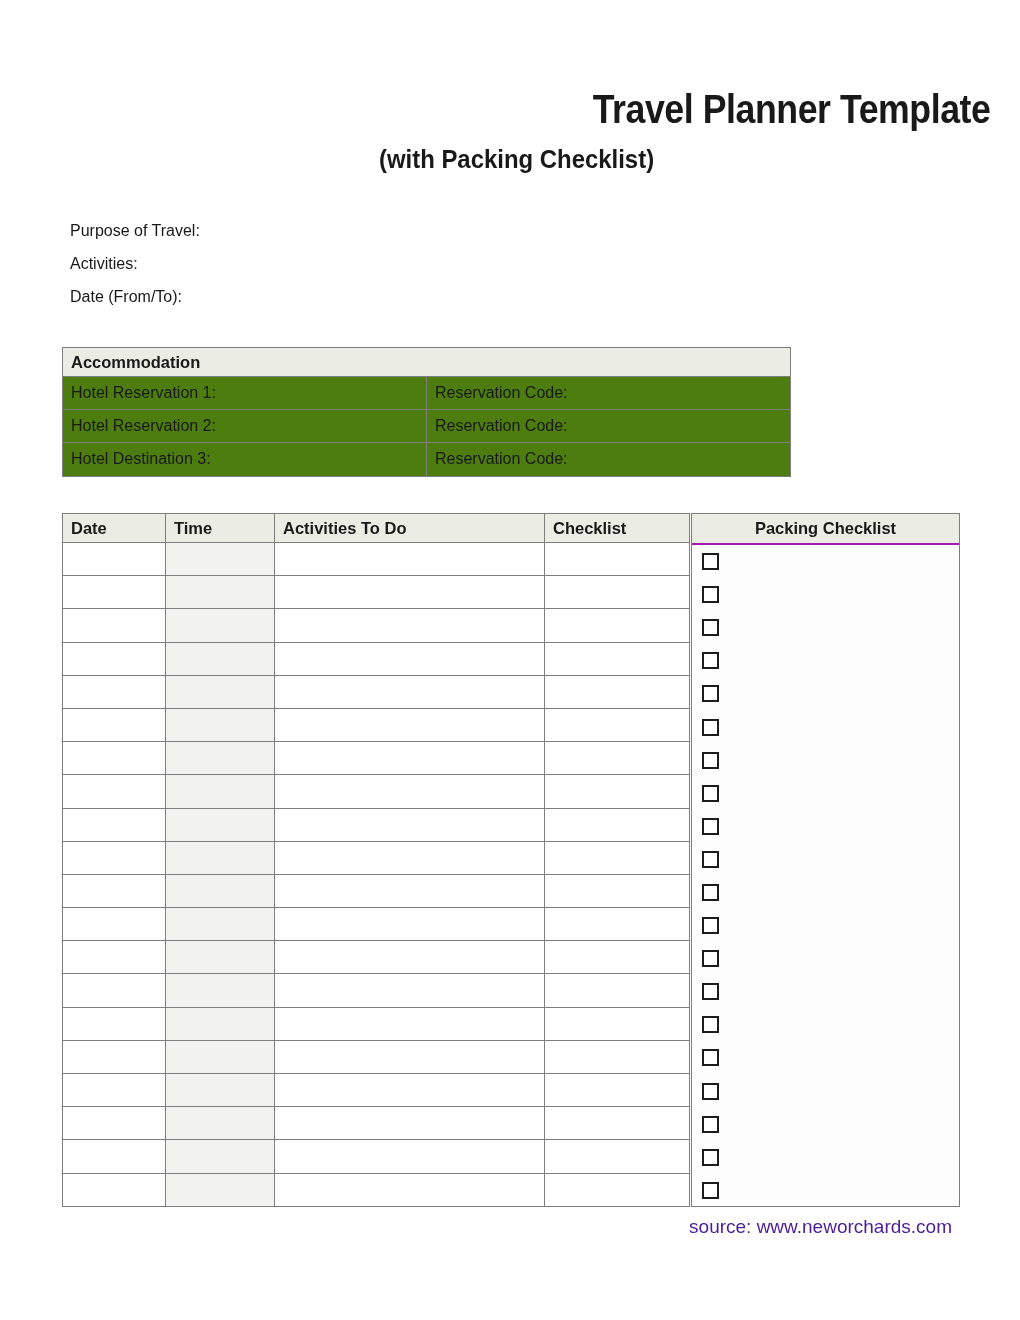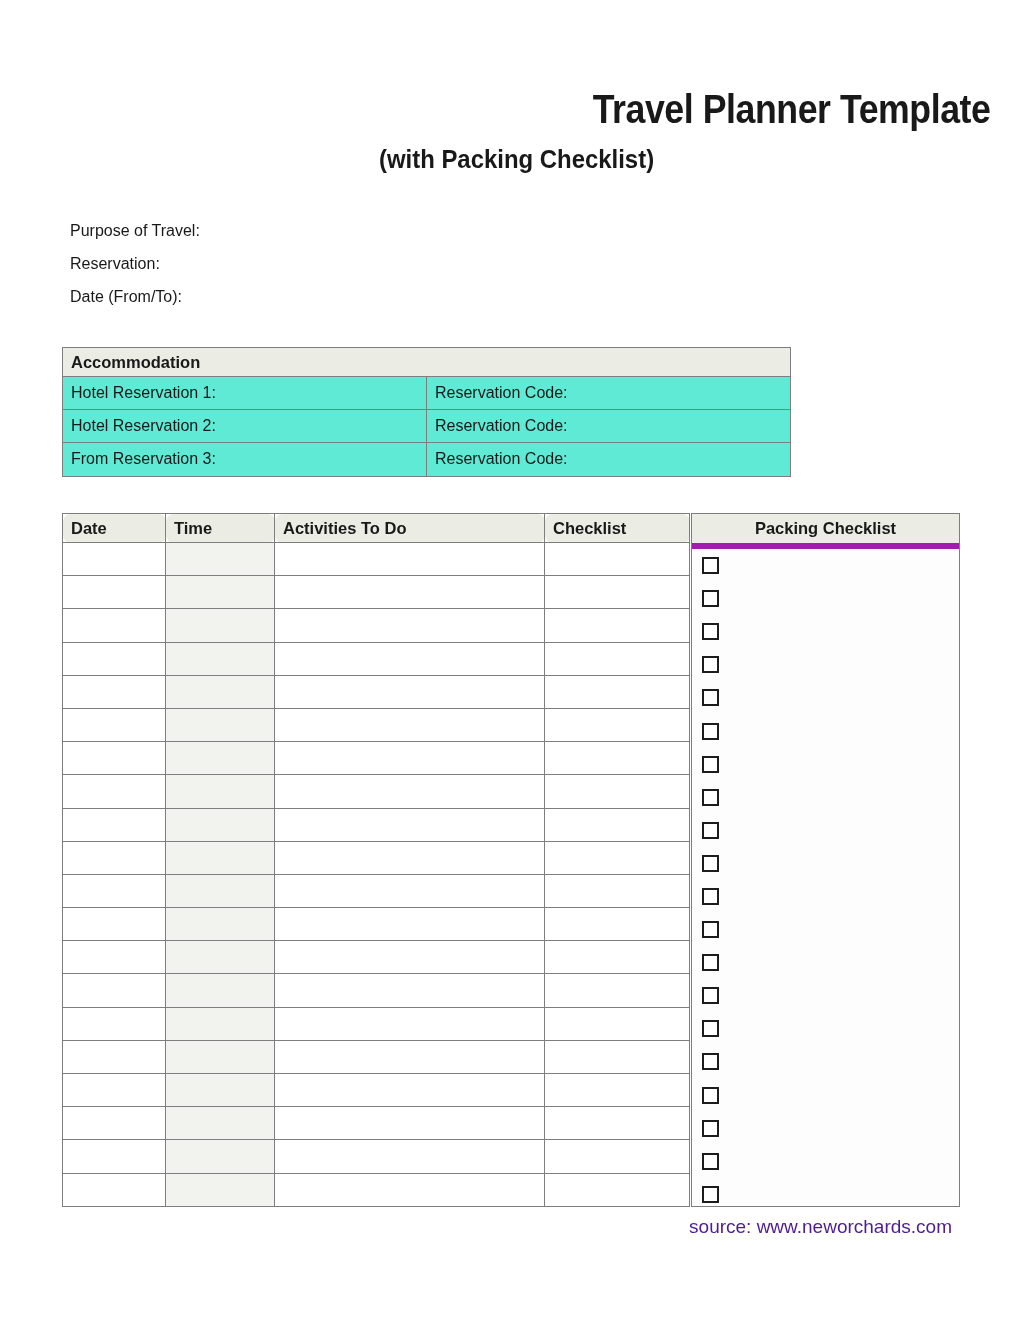--- a/index.html
+++ b/index.html
@@ -57,47 +57,47 @@
   }
   th { background: #ebece4; font-weight: 700; text-align: left; font-size: 16.5px; }
 
   
   .accommodation-table {
     position: absolute;
     top: 347px; left: 62px;
     width: 729px;
   }
   .accommodation-table th { height: 28px; }
-  .accommodation-table td { height: 32.2px; background: #5eead4; }
+  .accommodation-table td { height: 32.2px; background: #4d7c0f; }
 
   
   .itinerary-table {
     position: absolute;
     top: 513px; left: 62px;
     width: 591px;
   }
-  .itinerary-table th { height: 28px; border-radius: 8px; }
+  .itinerary-table th { height: 28px; }
   .itinerary-table td { height: 32.2px; background: #ffffff; }
   .itinerary-table td.col1 { background: #f2f2ee; }
 
   
   .checklist-panel {
     position: absolute;
     top: 513px; left: 691px;
     width: 269px;
     height: 694px;
     border: 1px solid #7e7e7e;
     background: #fdfdfd;
     box-sizing: border-box;
   }
   .checklist-header {
     height: 29px;
     line-height: 29px;
     background: #ebece4;
-    border-bottom: 6px solid #a21caf;
+    border-bottom: 2px solid #a21caf;
     text-align: center;
     font-weight: 700;
     font-size: 16.5px;
   }
   .check-row {
     height: 33.1px;
     display: flex;
     align-items: center;
     padding-left: 10px;
   }
@@ -120,41 +120,41 @@
 </head>
 <body>
 
 <div class="page">
 
   <h1 class="title"><span>Travel Planner Template</span></h1>
   <h2 class="subtitle"><span>(with Packing Checklist)</span></h2>
 
   <div class="trip-info">
     <div class="info-line">Purpose of Travel:</div>
-    <div class="info-line">Reservation:</div>
+    <div class="info-line">Activities:</div>
     <div class="info-line">Date (From/To):</div>
   </div>
 
   <table class="accommodation-table">
     <thead>
       <tr>
         <th colspan="2">Accommodation</th>
       </tr>
     </thead>
     <tbody>
       <tr>
         <td style="width:50%">Hotel Reservation 1:</td>
         <td style="width:50%">Reservation Code:</td>
       </tr>
       <tr>
         <td>Hotel Reservation 2:</td>
         <td>Reservation Code:</td>
       </tr>
       <tr>
-        <td>From Reservation 3:</td>
+        <td>Hotel Destination 3:</td>
         <td>Reservation Code:</td>
       </tr>
     </tbody>
   </table>
 
   <table class="itinerary-table">
     <thead>
       <tr>
         <th style="width:94px">Date</th>
         <th style="width:100px">Time</th>

